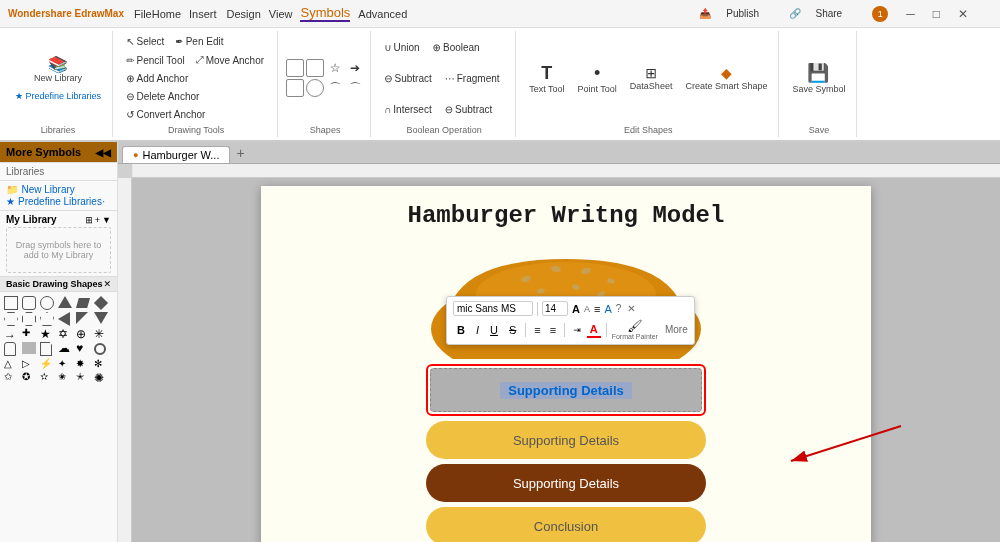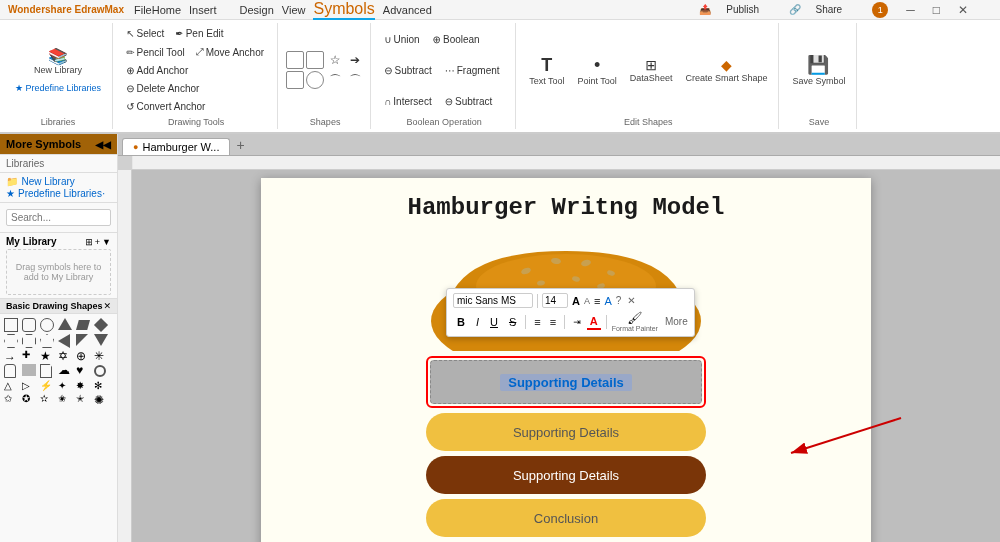--- a/index.html
+++ b/index.html
@@ -1,19 +1,19 @@
 <!DOCTYPE html>
 <html><head>
   <meta charset="utf-8">
   <style>
     * { margin: 0; padding: 0; box-sizing: border-box; }
     body { font-family: 'Segoe UI', Arial, sans-serif; font-size: 12px; background: #f0f0f0; overflow: hidden; width: 1000px; height: 542px; }
 
     
-    .menu-bar { display: flex; align-items: center; background: #f5f5f5; border-bottom: 1px solid #ddd; height: 20px; padding: 0 8px; font-size: 11px; }
+    .menu-bar { display: flex; align-items: center; background: #f5f5f5; border-bottom: 1px solid #ddd; height: 28px; padding: 0 8px; font-size: 11px; }
     .menu-bar span { margin-right: 12px; cursor: pointer; color: #333; }
 
     
     .ribbon { background: #fff; border-bottom: 1px solid #ccc; display: flex; flex-direction: column; }
     .ribbon-group { display: flex; flex-direction: column; align-items: center; border-right: 1px solid #e0e0e0; padding: 2px 6px; min-width: 60px; }
     .ribbon-group-label { font-size: 9px; color: #666; margin-top: auto; padding-top: 2px; }
     .ribbon-tools { display: flex; flex-wrap: wrap; gap: 2px; justify-content: center; }
     .ribbon-btn { display: flex; flex-direction: column; align-items: center; justify-content: center; padding: 2px 4px; cursor: pointer; border: 1px solid transparent; border-radius: 2px; min-width: 28px; font-size: 9px; color: #333; }
     .ribbon-icon { width: 18px; height: 18px; display: flex; align-items: center; justify-content: center; font-size: 14px; }
     .ribbon-btn-label { font-size: 9px; color: #444; white-space: nowrap; }
@@ -24,24 +24,24 @@
     .search-box { width: 100%; padding: 2px 4px; border: 1px solid #ccc; border-radius: 2px; font-size: 10px; margin: 3px 0; }
     .library-drop { background: #f0f0f0; border: 1px dashed #ccc; border-radius: 3px; padding: 15px 6px; text-align: center; font-size: 9px; color: #999; }
   </style>
 </head>
 <body>
 
 <div class="menu-bar">
   <span style="font-weight:bold; font-size:10px; color:#cc6600; margin-right:10px;">Wondershare EdrawMax</span>
   <span style="font-size:11px; color:#333; margin-right:0; cursor:pointer;">File</span>
   <span style="font-size:11px; color:#333; margin-right:8px; cursor:pointer;">Home</span>
-  <span style="font-size:11px; color:#333; margin-right:23px; cursor:pointer;">Insert</span>
+  <span style="font-size:11px; color:#333; margin-right:10px; cursor:pointer;">Insert</span>
   <span style="font-size:11px; color:#333; margin-right:8px; cursor:pointer;">Design</span>
   <span style="font-size:11px; color:#333; margin-right:8px; cursor:pointer;">View</span>
-  <span style="font-size:16px; color:#cc6600; border-bottom:2px solid #0ea5e9; margin-right:8px; cursor:pointer;">Symbols</span>
+  <span style="font-size:13px; color:#cc6600; border-bottom:2px solid #4c1d95; margin-right:8px; cursor:pointer;">Symbols</span>
   <span style="font-size:11px; color:#333; margin-right:8px; cursor:pointer;">Advanced</span>
   <span style="margin-left:auto; display:flex; gap:6px; align-items:center;">
     <span style="font-size:10px; color:#333; cursor:pointer; display:flex; align-items:center; gap:2px;">
       <span style="font-size:10px;">📤</span>
       <span>Publish</span>
     </span>
     <span style="font-size:10px; color:#333; cursor:pointer; display:flex; align-items:center; gap:2px;">
       <span>🔗</span>
       <span>Share</span>
     </span>
@@ -200,23 +200,20 @@
       <div style="display:flex; align-items:center; gap:3px; font-size:10px; color:#0066cc; cursor:pointer;">
         <span>📁</span>
         <span>New Library</span>
       </div>
       <div style="display:flex; align-items:center; gap:3px; font-size:10px; color:#0066cc; cursor:pointer;">
         <span>★</span>
         <span>Predefine Libraries·</span>
       </div>
     </div>
 
-    <div style="padding:3px 6px; border-bottom:1px solid #ddd;">
-      <input type="text" class="search-box" placeholder="Search..." style="width: 100%; padding: 2px 4px; border: 1px solid rgb(204, 204, 204); border-radius: 2px; font-size: 10px;">
-    </div>
 
     <div style="padding:3px 6px; border-bottom:1px solid #ddd;">
       <div style="display:flex; align-items:center; justify-content:space-between; margin-bottom:2px;">
         <span style="font-size:10px; font-weight:bold;">My Library</span>
         <div style="display:flex; gap:2px;">
           <span style="font-size:9px; cursor:pointer;">⊞</span>
           <span style="font-size:9px; cursor:pointer;">+</span>
           <span style="font-size:9px; cursor:pointer;">▼</span>
         </div>
       </div>

